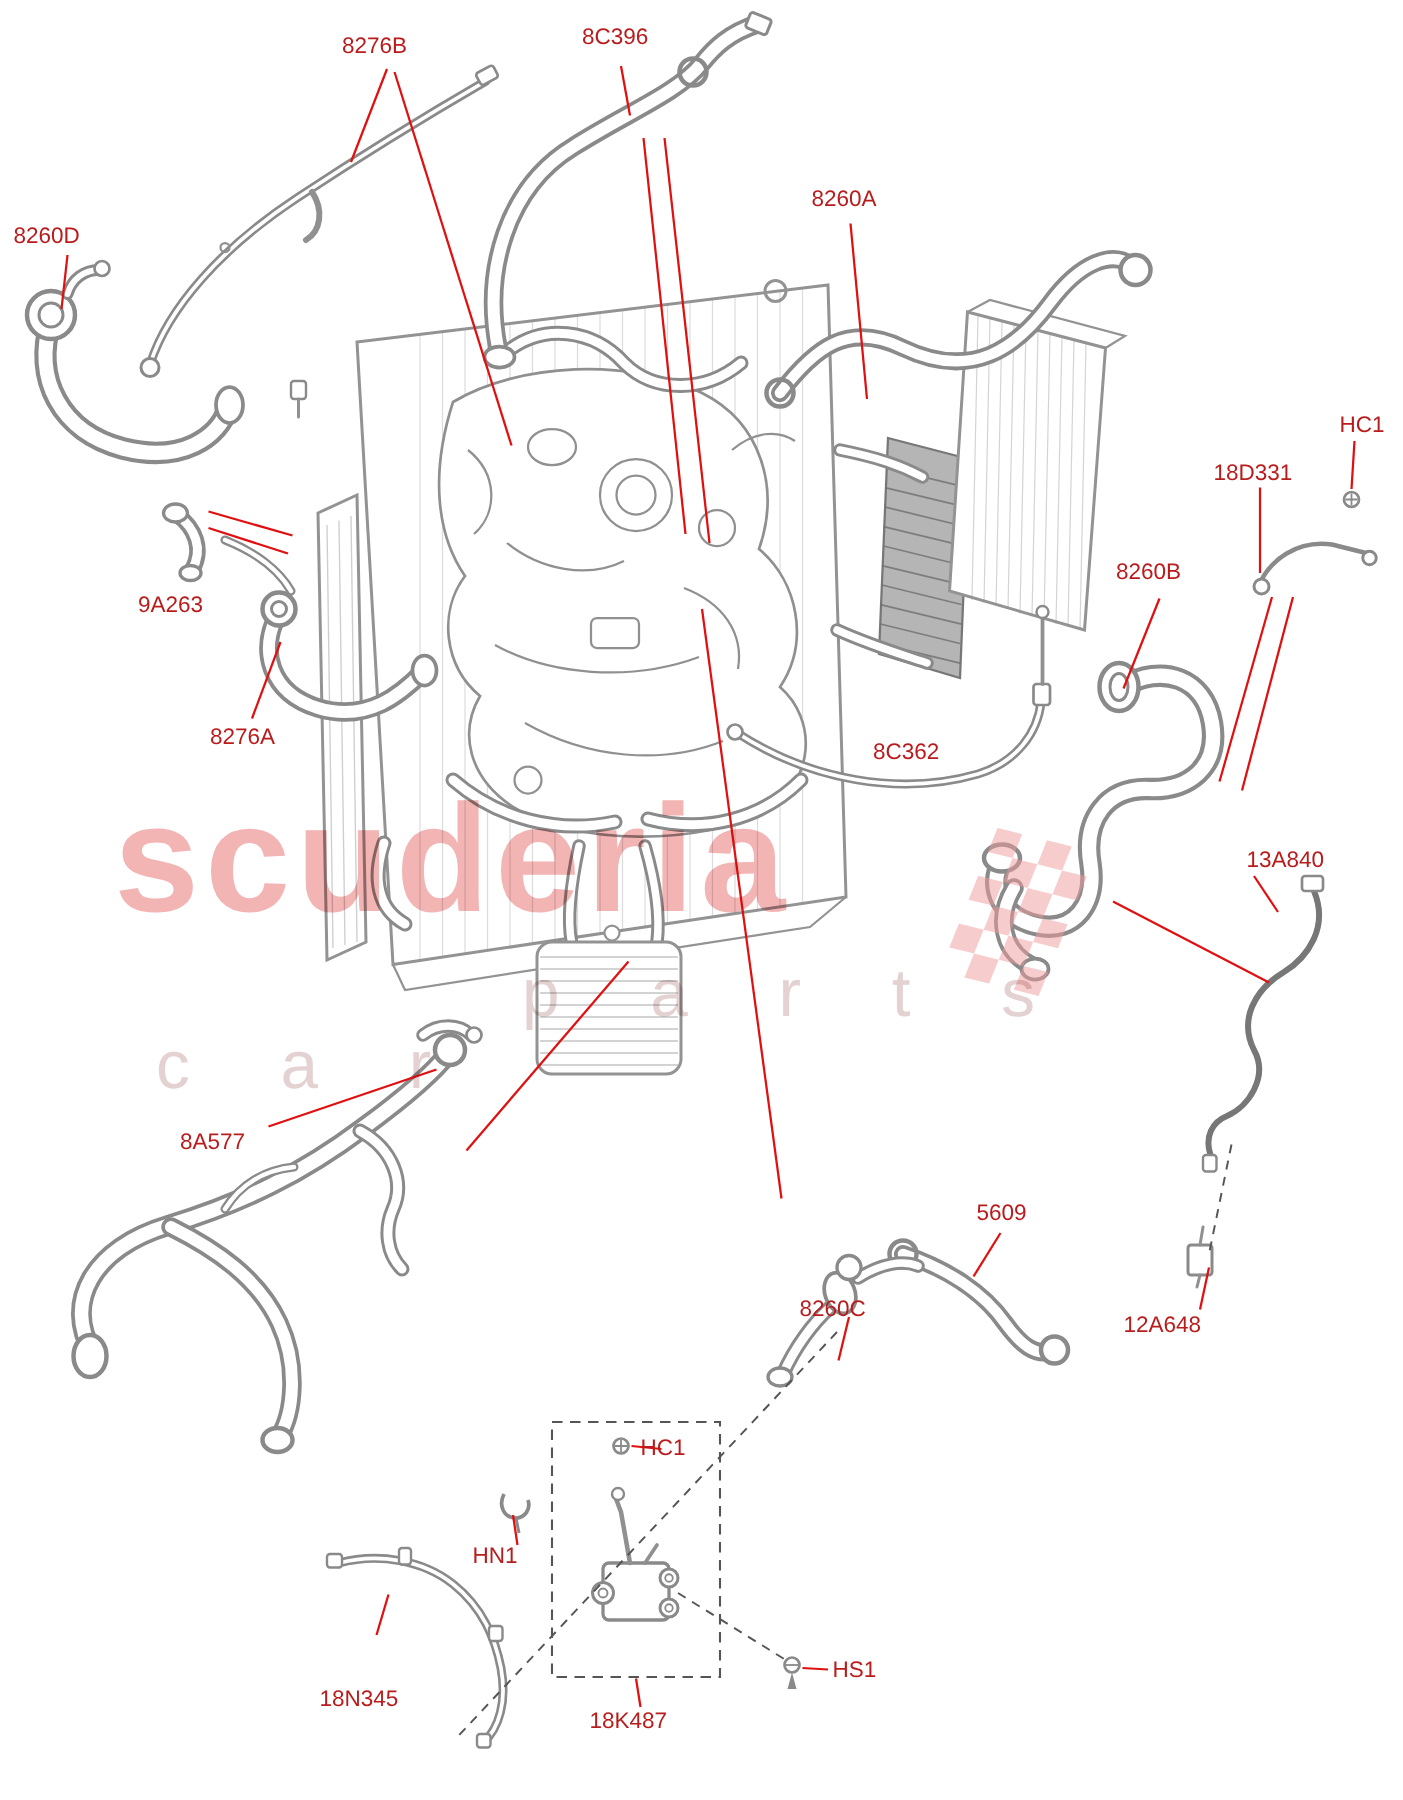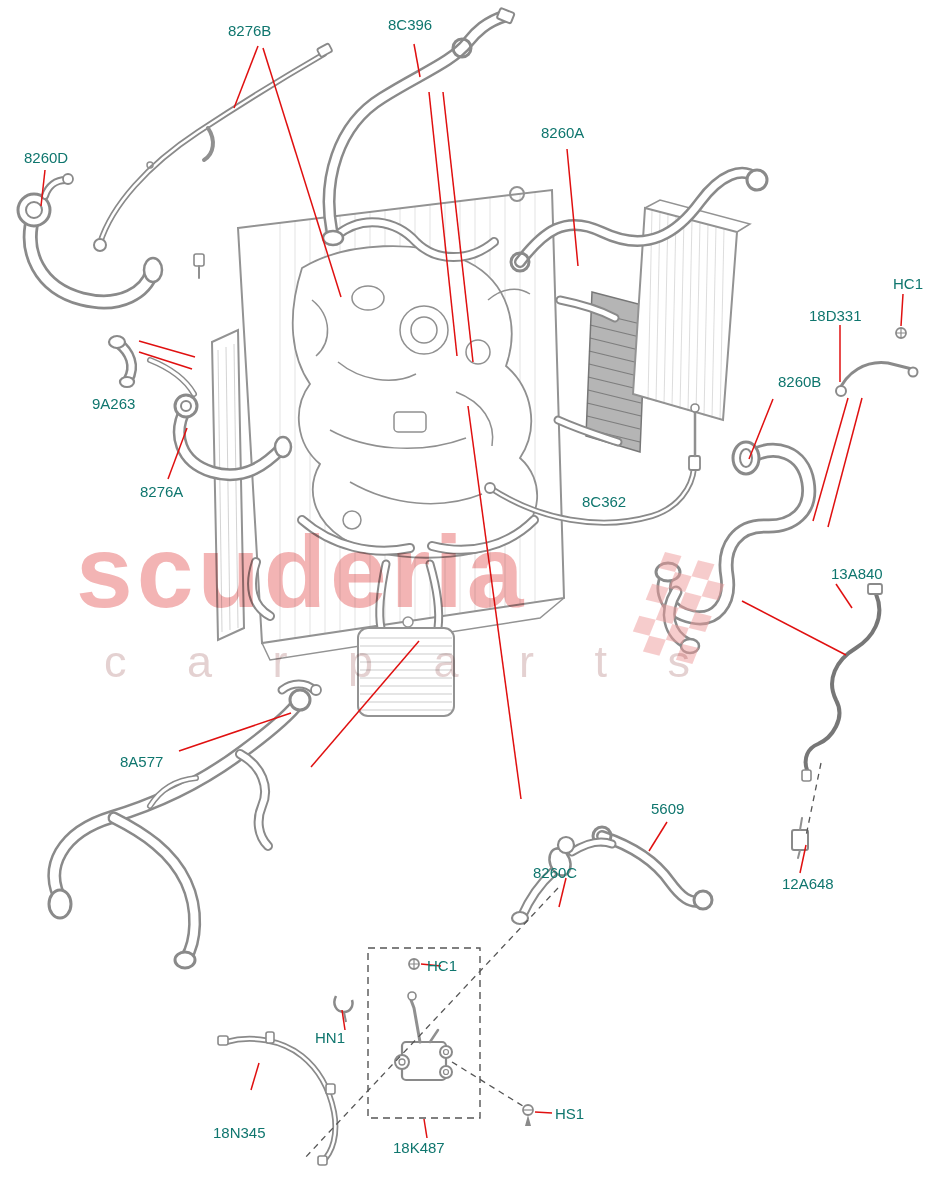--- a/index.html
+++ b/index.html
@@ -1,25 +1,25 @@
 <!DOCTYPE html>
 <html><head>
 <meta charset="utf-8">
 <style>
   html,body{margin:0;padding:0;background:#ffffff;}
   #canvas{position:relative;width:935px;height:1200px;background:#fff;overflow:hidden;
           font-family:"Liberation Sans",sans-serif;}
   #art{position:absolute;left:0;top:0;z-index:2;}
-  .lbl{position:absolute;z-index:5;font-size:15px;color:#0f766e;white-space:nowrap;cursor:pointer;}
+  .lbl{position:absolute;z-index:5;font-size:15px;color:#b91c1c;white-space:nowrap;cursor:pointer;}
   .wm{position:absolute;z-index:3;pointer-events:none;mix-blend-mode:multiply;
       font-family:"Liberation Sans",sans-serif;text-align:right;}
   .wm-brand{left:76px;top:514px;font-size:102px;font-weight:bold;letter-spacing:4px;
             color:rgba(232,106,106,0.50);}
   .wm-sub{top:636px;font-size:45px;letter-spacing:24px;color:rgba(190,145,145,0.42);}
-  .wm-sub-left{left:104px;}
+  .wm-sub-left{left:104px;margin-top:48px;}
   .wm-sub-right{left:348px;}
   .h-out{stroke:#8a8a8a;fill:none;stroke-linecap:round;stroke-linejoin:round;}
   .h-in{stroke:#ffffff;fill:none;stroke-linecap:round;stroke-linejoin:round;}
   .thin{stroke:#909090;fill:none;stroke-linecap:round;stroke-linejoin:round;}
   .wire{stroke:#777777;fill:none;stroke-linecap:round;}
   .fit{stroke:#8a8a8a;fill:#ffffff;}
 </style>
 </head>
 <body>
 
@@ -307,31 +307,31 @@
     </g>
   </svg>
 
   <div class="wm wm-brand">scuderia</div>
   <div class="wm wm-sub wm-sub-left">c a r</div>
   <div class="wm wm-sub wm-sub-right">p a r t s</div>
 
   <div class="lbl" style="left:228px;top:22px">8276B</div>
   <div class="lbl" style="left:388px;top:16px">8C396</div>
   <div class="lbl" style="left:541px;top:124px">8260A</div>
-  <div class="lbl" style="left:24px;top:149px">8260D</div>
+  <div class="lbl" style="left:9px;top:149px">8260D</div>
   <div class="lbl" style="left:893px;top:275px">HC1</div>
   <div class="lbl" style="left:809px;top:307px">18D331</div>
-  <div class="lbl" style="left:778px;top:373px">8260B</div>
+  <div class="lbl" style="left:744px;top:373px">8260B</div>
   <div class="lbl" style="left:92px;top:395px">9A263</div>
   <div class="lbl" style="left:140px;top:483px">8276A</div>
   <div class="lbl" style="left:582px;top:493px">8C362</div>
   <div class="lbl" style="left:831px;top:565px">13A840</div>
   <div class="lbl" style="left:120px;top:753px">8A577</div>
   <div class="lbl" style="left:651px;top:800px">5609</div>
   <div class="lbl" style="left:533px;top:864px">8260C</div>
-  <div class="lbl" style="left:782px;top:875px">12A648</div>
+  <div class="lbl" style="left:749px;top:875px">12A648</div>
   <div class="lbl" style="left:427px;top:957px">HC1</div>
   <div class="lbl" style="left:315px;top:1029px">HN1</div>
   <div class="lbl" style="left:213px;top:1124px">18N345</div>
   <div class="lbl" style="left:393px;top:1139px">18K487</div>
   <div class="lbl" style="left:555px;top:1105px">HS1</div>
 
 </div>
 
 </body></html>

